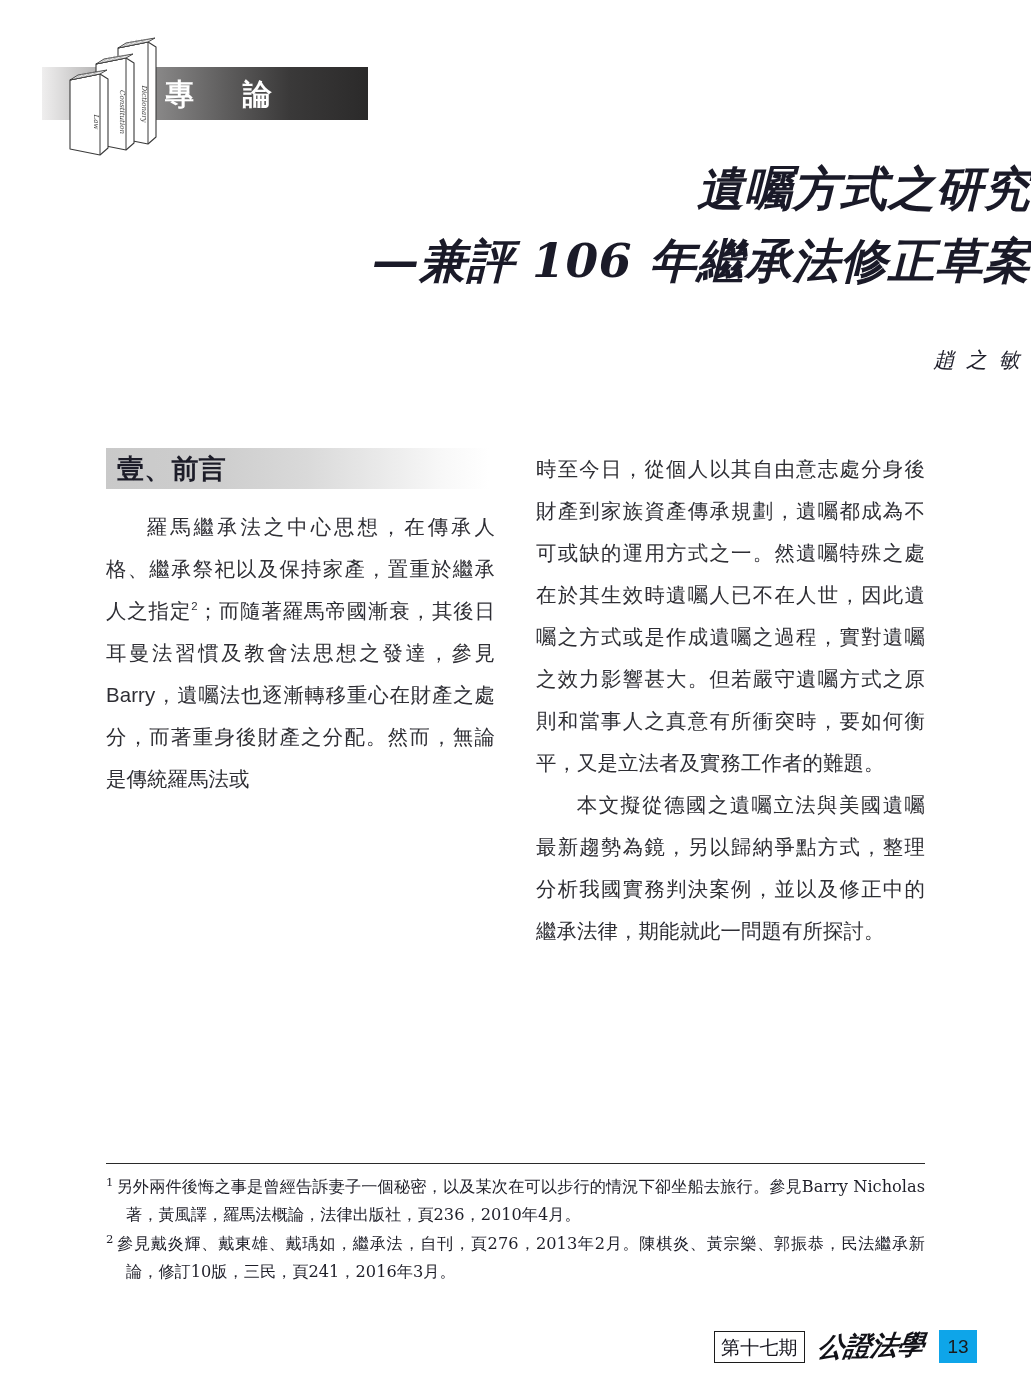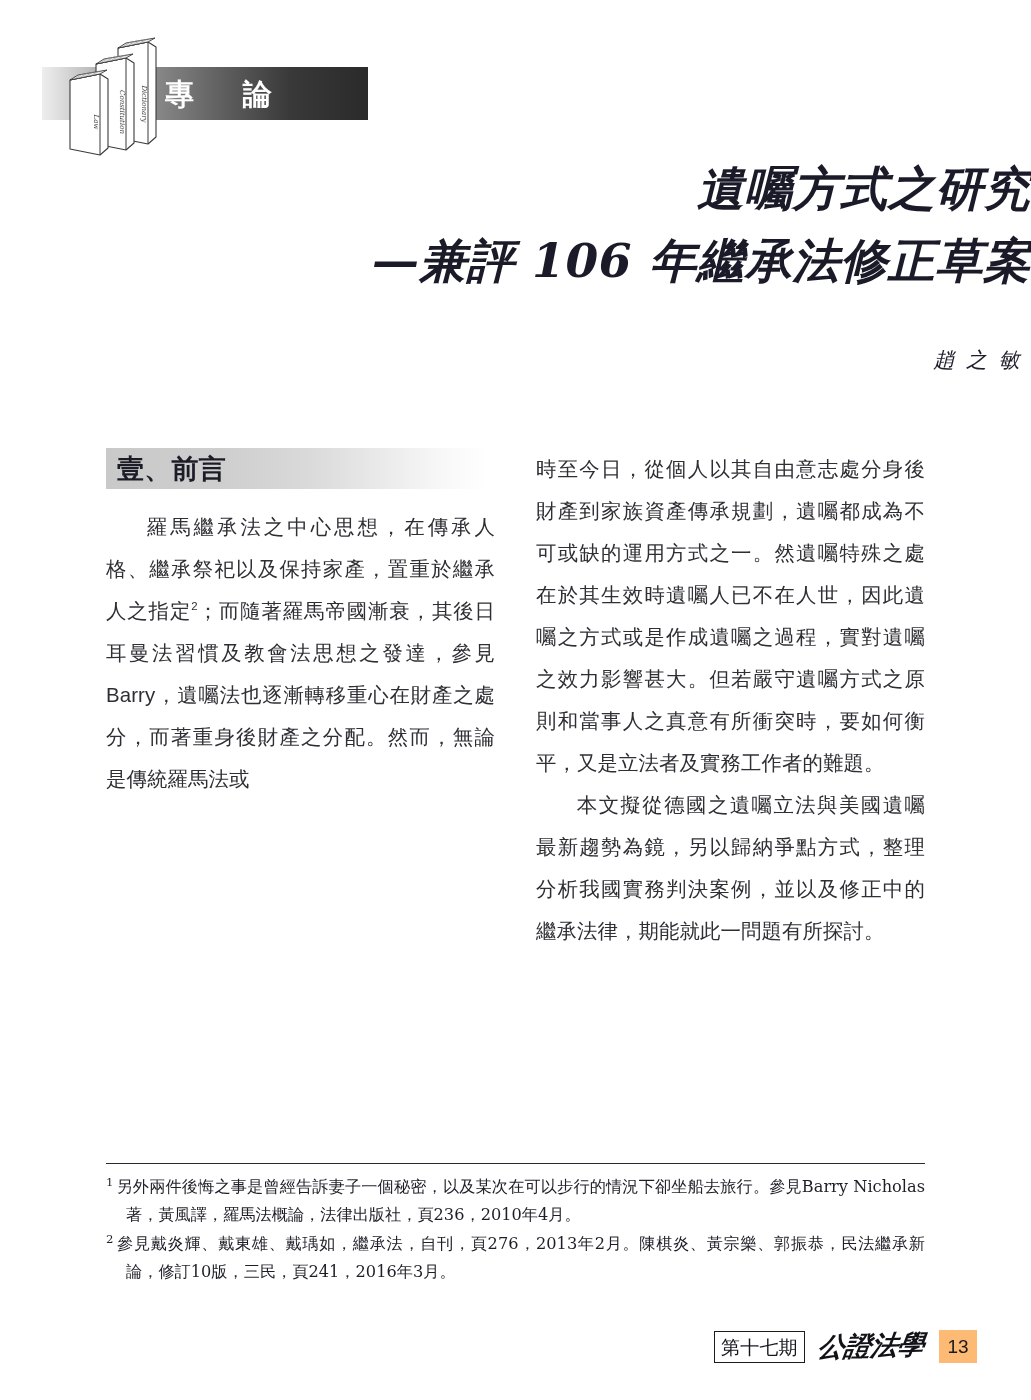--- a/index.html
+++ b/index.html
@@ -190,21 +190,21 @@
     color: #121218;
     font-style: italic;
     font-weight: 700;
     letter-spacing: -0.02em;
     transform: skewX(-9deg) rotate(-1.5deg);
   }
   .page-number {
     position: absolute;
     left: 939px; top: 0px;
     width: 38px; height: 33px;
-    background: #fdba74;
+    background: #0ea5e9;
     color: #1a1a1a;
     font-size: 19px;
     line-height: 33px;
     text-align: center;
     font-family: "Liberation Sans", "DejaVu Sans", sans-serif;
   }
 </style>
 </head>
 <body>
 

